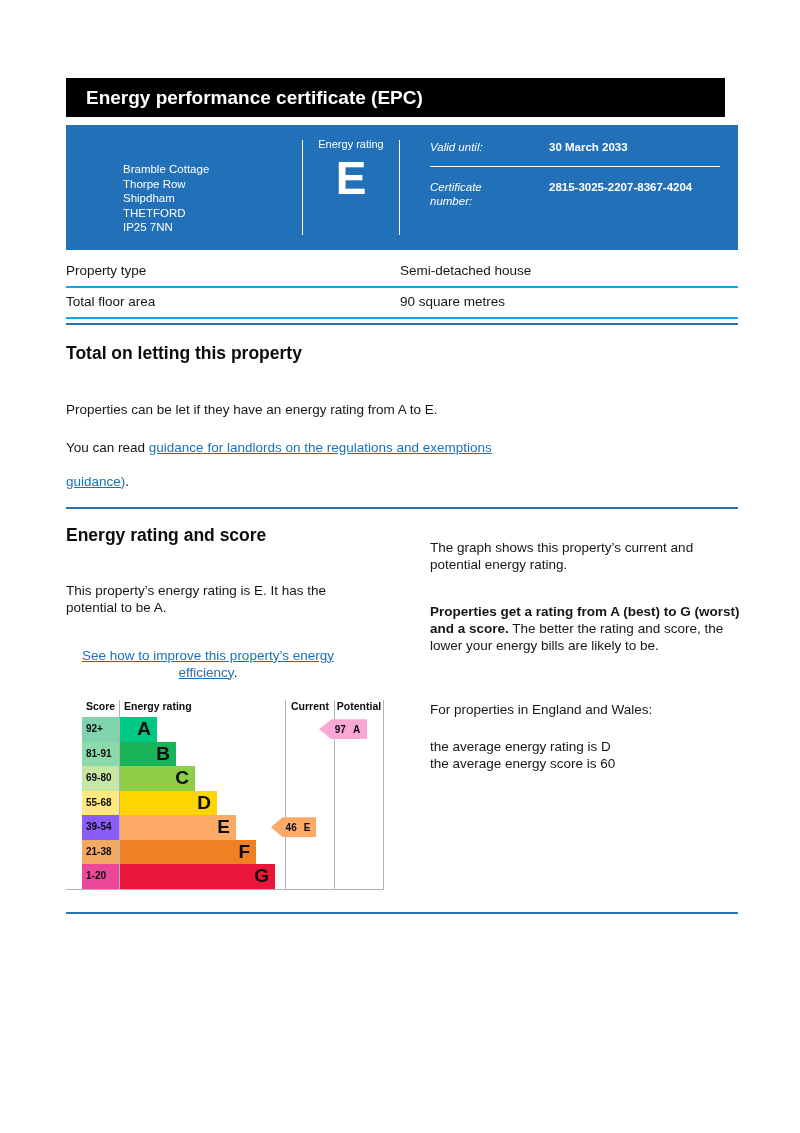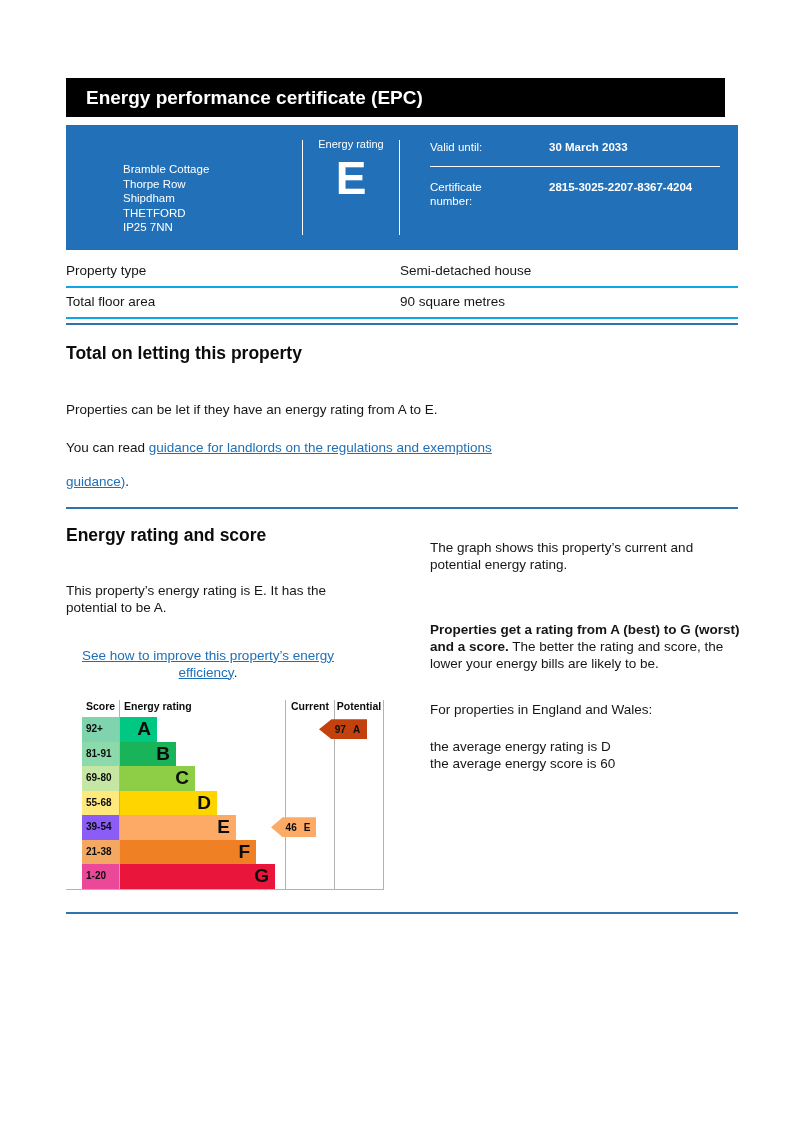--- a/index.html
+++ b/index.html
@@ -13,21 +13,21 @@
   
   .summary-box{left:66px;top:125px;width:672px;height:125px;background:#2270b8;color:#fff;display:flex;box-sizing:border-box;}
   .addr{width:236px;padding:37px 0 0 29px;font-size:11.5px;line-height:14.5px;box-sizing:border-box;}
   .addr span{display:block;padding-left:28px;}
   .vline{width:1px;background:#fff;margin:15px 0;}
   .rating-cell{width:96px;text-align:center;padding-top:13px;box-sizing:border-box;}
   .rating-label{font-size:11px;}
   .big-letter{font-size:46px;font-weight:bold;line-height:50px;margin-top:3px;}
   .details{flex:1;padding:15px 18px 0 30px;font-size:11.5px;line-height:14px;box-sizing:border-box;}
   .detail-row{display:flex;}
-  .dlabel{width:119px;flex:none;}
+  .dlabel{width:119px;flex:none;font-style:italic;}
   .dlabel .inner{display:inline-block;max-width:72px;}
   .dvalue{width:150px;font-weight:bold;}
   .white-hr{height:1px;background:#fff;margin:12px 0 13px;}
 
   
   .ptable{left:66px;top:257px;width:672px;font-size:13.5px;}
   .prow{display:flex;border-bottom:2px solid #0ea5e9;padding:6px 0 8px;}
   .plabel{width:334px;}
   .pvalue{flex:1;}
 
@@ -43,21 +43,21 @@
 
   .rules-h{left:66px;top:343px;}
   .p-let{left:66px;top:387px;width:660px;}
   .p-guidance{left:66px;top:425px;width:660px;}
 
   .erh{left:66px;top:525px;}
   .er-intro{left:66px;top:568px;width:300px;}
   .er-link{left:52px;top:633px;width:312px;text-align:center;}
 
   .rc1{left:430px;top:525px;width:300px;}
-  .rc2{left:430px;top:607px;width:310px;}
+  .rc2{left:430px;top:589px;width:310px;}
   .rc3{left:430px;top:687px;width:300px;}
   .rc4{left:430px;top:724px;width:300px;}
 
   
   .chart{left:66px;top:700px;width:302px;border-bottom:1px solid #b1b4b6;padding-left:16px;}
   .chead{display:flex;height:17px;font-size:10.5px;font-weight:bold;color:#0b0c0c;}
   .ch-score{width:37px;padding-left:4px;box-sizing:border-box;}
   .ch-rating{flex:1;border-left:1px solid #b1b4b6;padding-left:4px;box-sizing:border-box;}
   .ch-cur{width:49px;border-left:1px solid #b1b4b6;text-align:center;box-sizing:border-box;}
   .ch-pot{width:50px;border-left:1px solid #b1b4b6;border-right:1px solid #b1b4b6;text-align:center;box-sizing:border-box;}
@@ -195,19 +195,19 @@
           <div class="cbar" style="width: 155px; background: rgb(233, 21, 59);">G</div>
         </div>
         <div class="ccol-cur"></div>
         <div class="ccol-pot"></div>
       </div>
     </div>
 <div class="arrow" style="left: 205px; width: 45px; top: 117.25px; background: rgb(252, 170, 101);">
       <span>46</span>
       <span>E</span>
     </div>
-    <div class="arrow" style="left: 253px; width: 48px; top: 19.25px; background: #c2410c;">
+    <div class="arrow" style="left: 253px; width: 48px; top: 19.25px; background: #f9a8d4;">
       <span>97</span>
       <span>A</span>
     </div>
   </div>
 
 <div class="abs rule r3"></div>
 
 </body></html>

